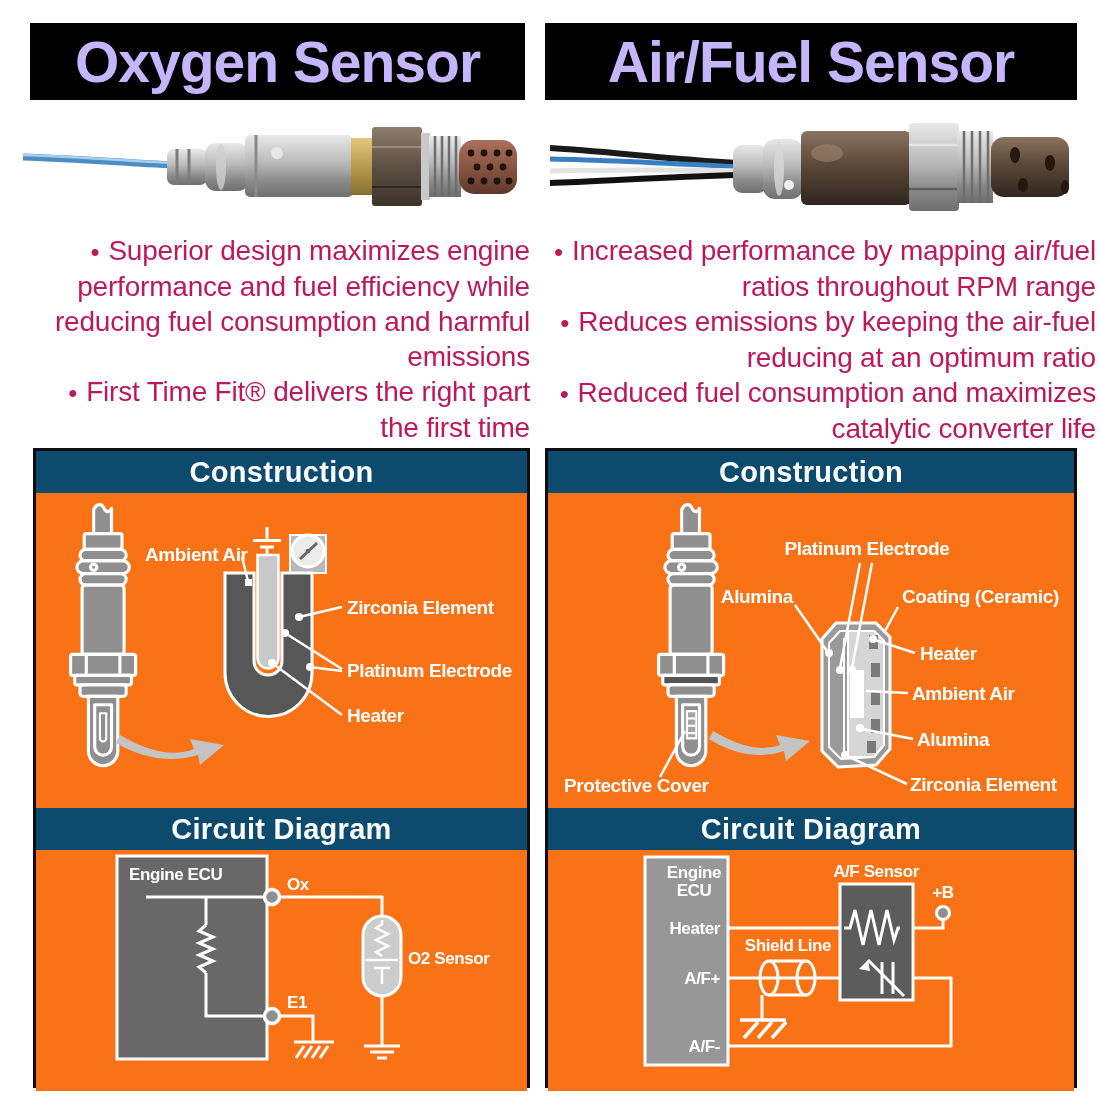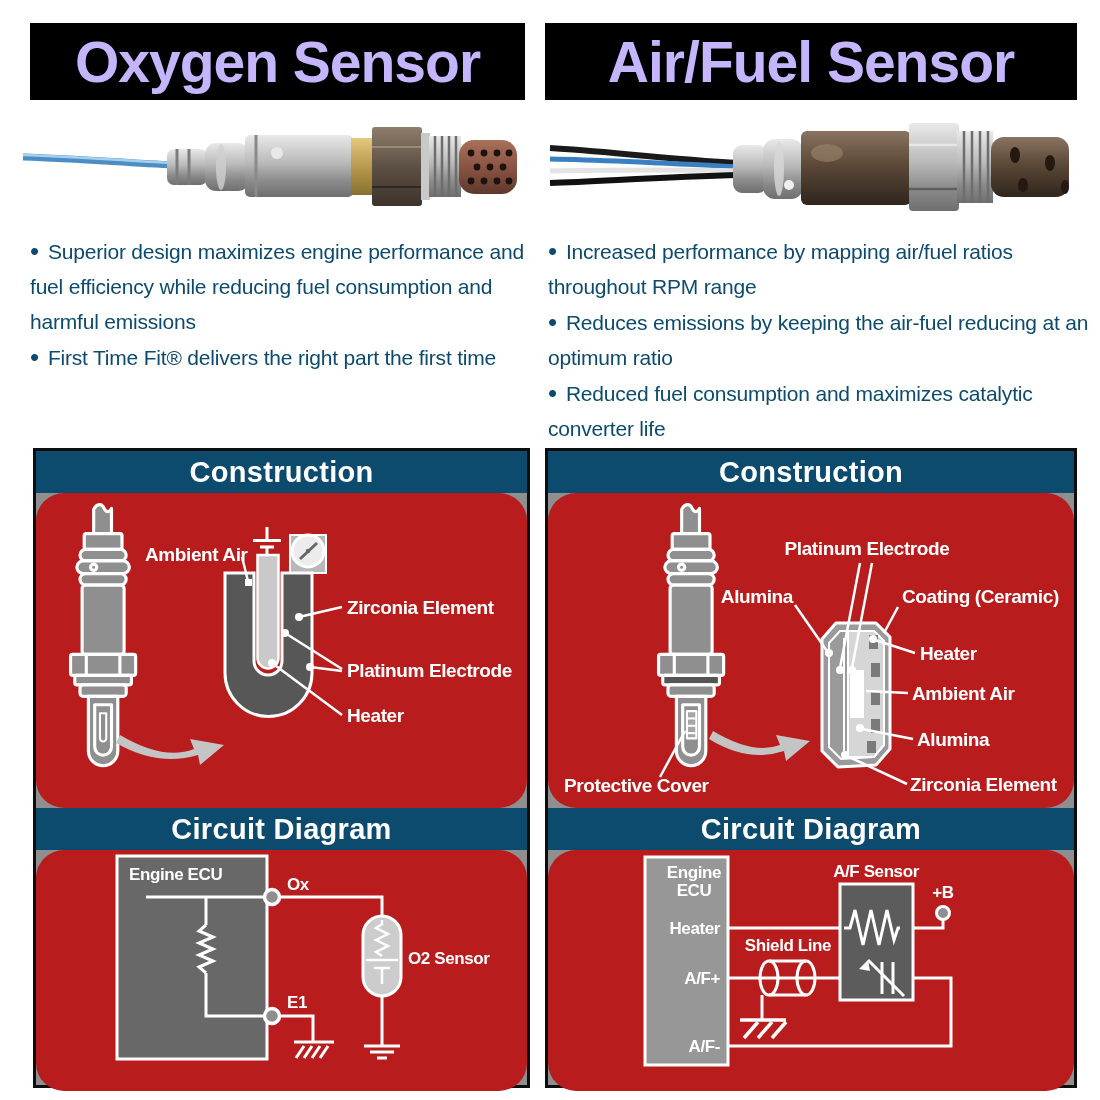--- a/index.html
+++ b/index.html
@@ -2,27 +2,27 @@
 <html><head>
 <meta charset="utf-8">
 <style>
   html,body{margin:0;padding:0;background:#fff;}
   .canvas{position:relative;width:1100px;height:1100px;background:#fff;overflow:hidden;
           font-family:"Liberation Sans",sans-serif;}
   
   .titlebar{position:absolute;background:#000;color:#c4b5fd;display:flex;align-items:center;justify-content:center;}
   .titlebar span{font-size:57px;font-weight:bold;letter-spacing:-1px;}
   
-  .bullets{position:absolute;color:#0c4a6e;font-size:21px;line-height:35px;letter-spacing:-0.2px;}
+  .bullets{position:absolute;color:#be185d;font-size:28px;line-height:35px;letter-spacing:-0.2px;text-align:right;}
   .bullet::before{content:"\2022";font-size:26px;margin-right:9px;position:relative;top:1px;}
   
   .panel{position:absolute;border:3px solid #0d0d0d;box-sizing:border-box;background:#8f8f8f;}
   .phead{height:42px;background:#0c4a6e;color:#fff;display:flex;align-items:center;justify-content:center;}
   .phead span{font-size:29px;font-weight:bold;letter-spacing:0.3px;}
-  .gray{position:relative;background:#b91c1c;border-radius:28px;}
+  .gray{position:relative;background:#f97316;}
   svg{display:block;}
   svg text{font-family:"Liberation Sans",sans-serif;font-weight:bold;fill:#fff;letter-spacing:-0.4px;}
   text.lbl{font-size:19px;}
   text.clbl{font-size:17px;}
 </style>
 </head>
 <body>
 
 <div class="canvas">
 

